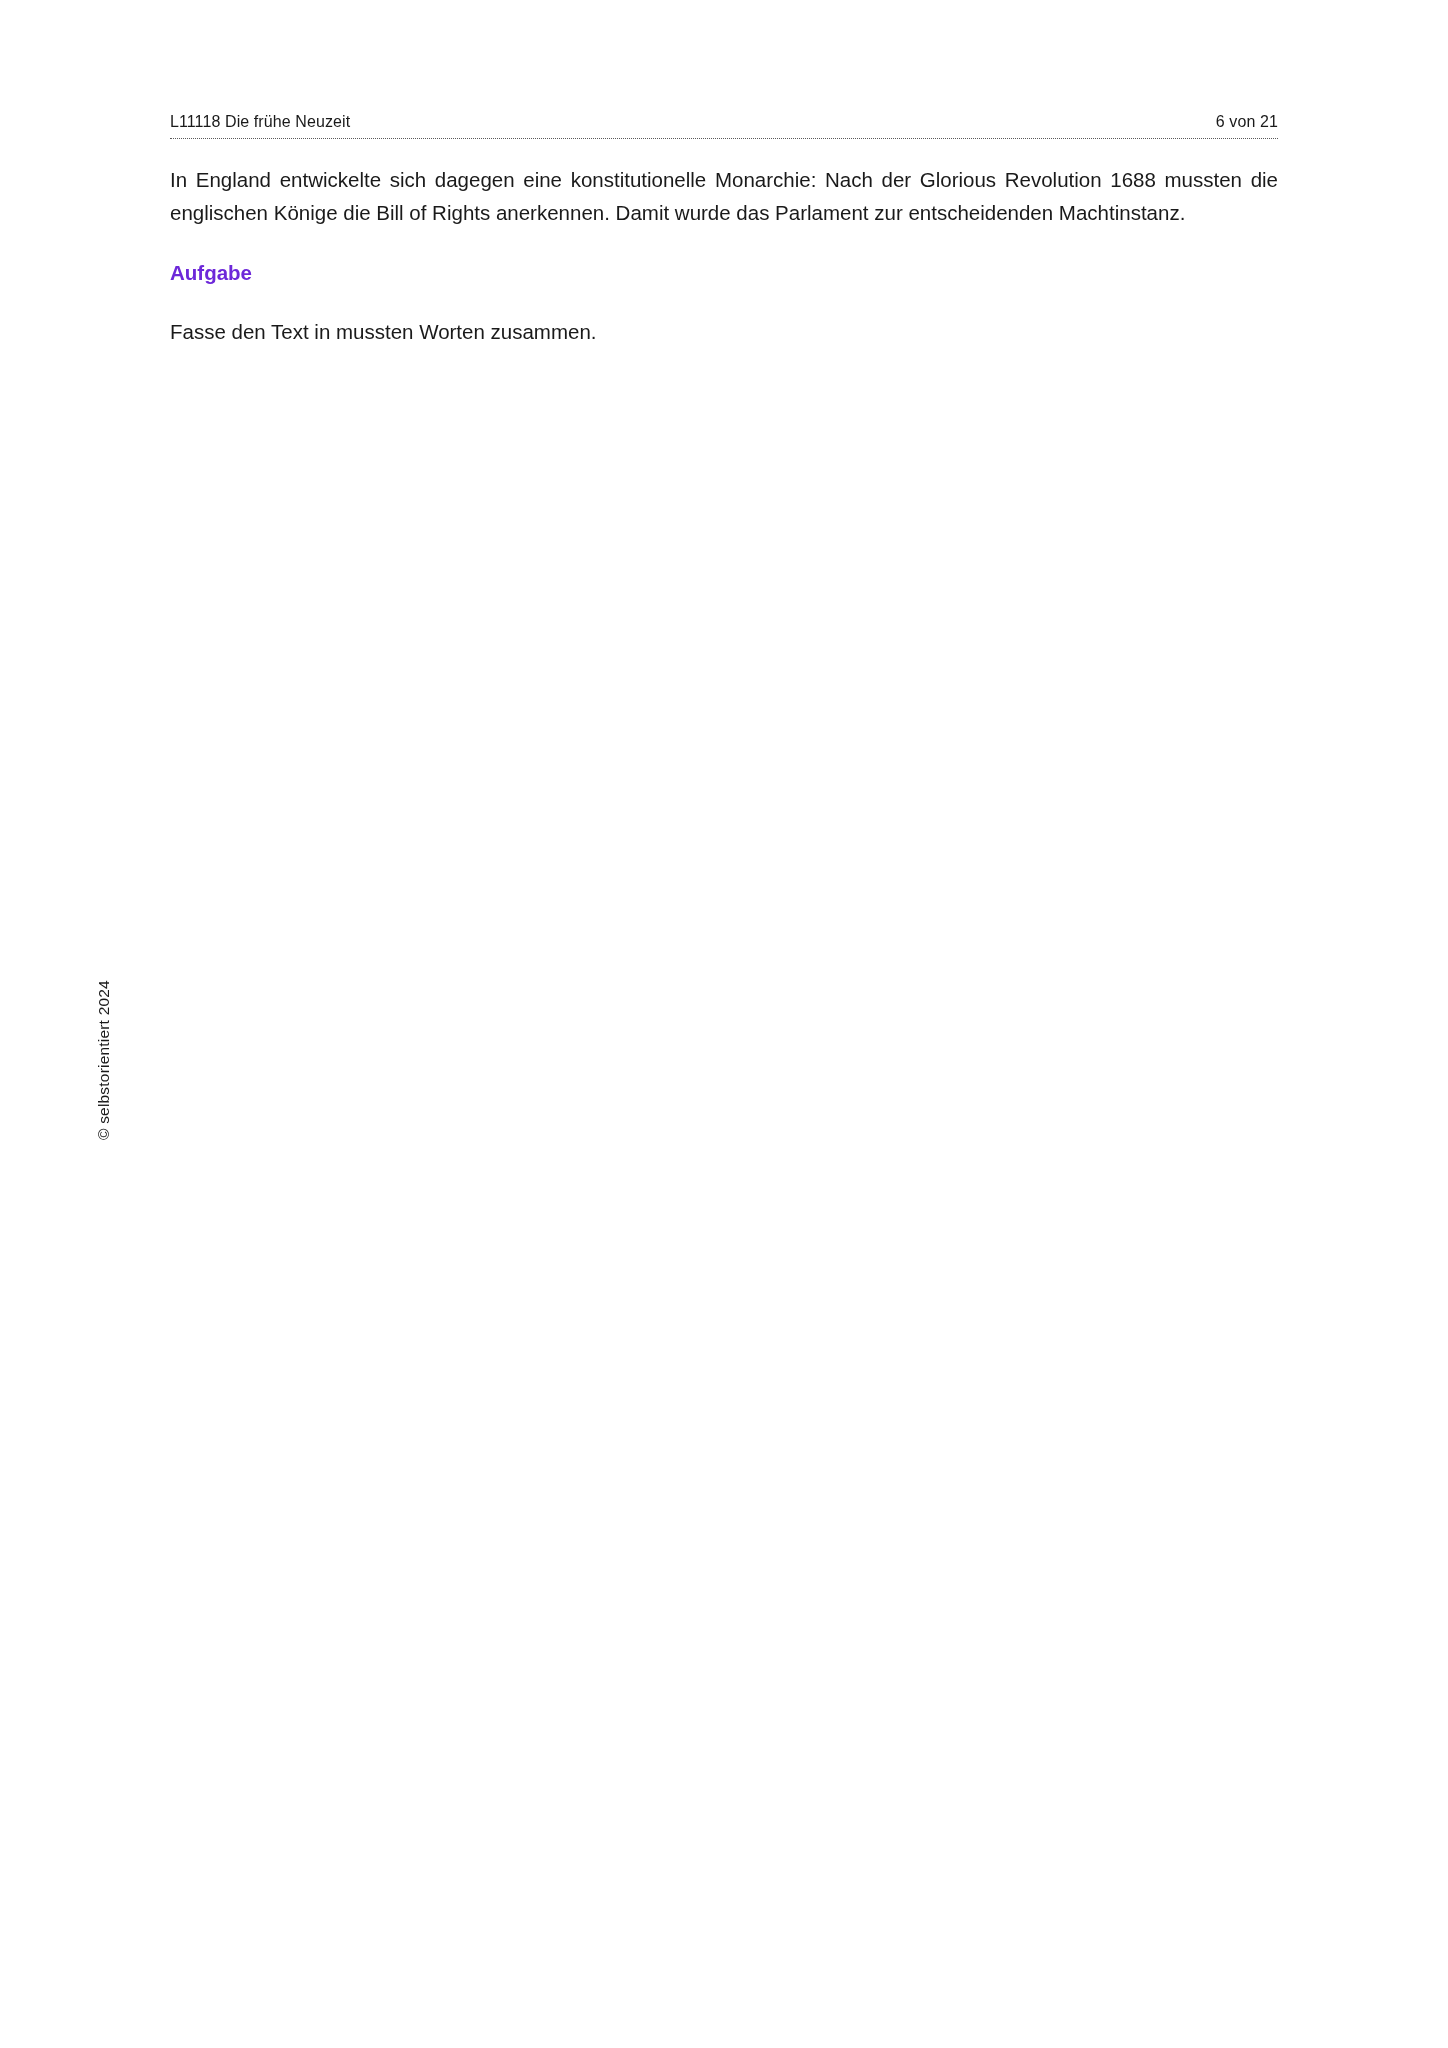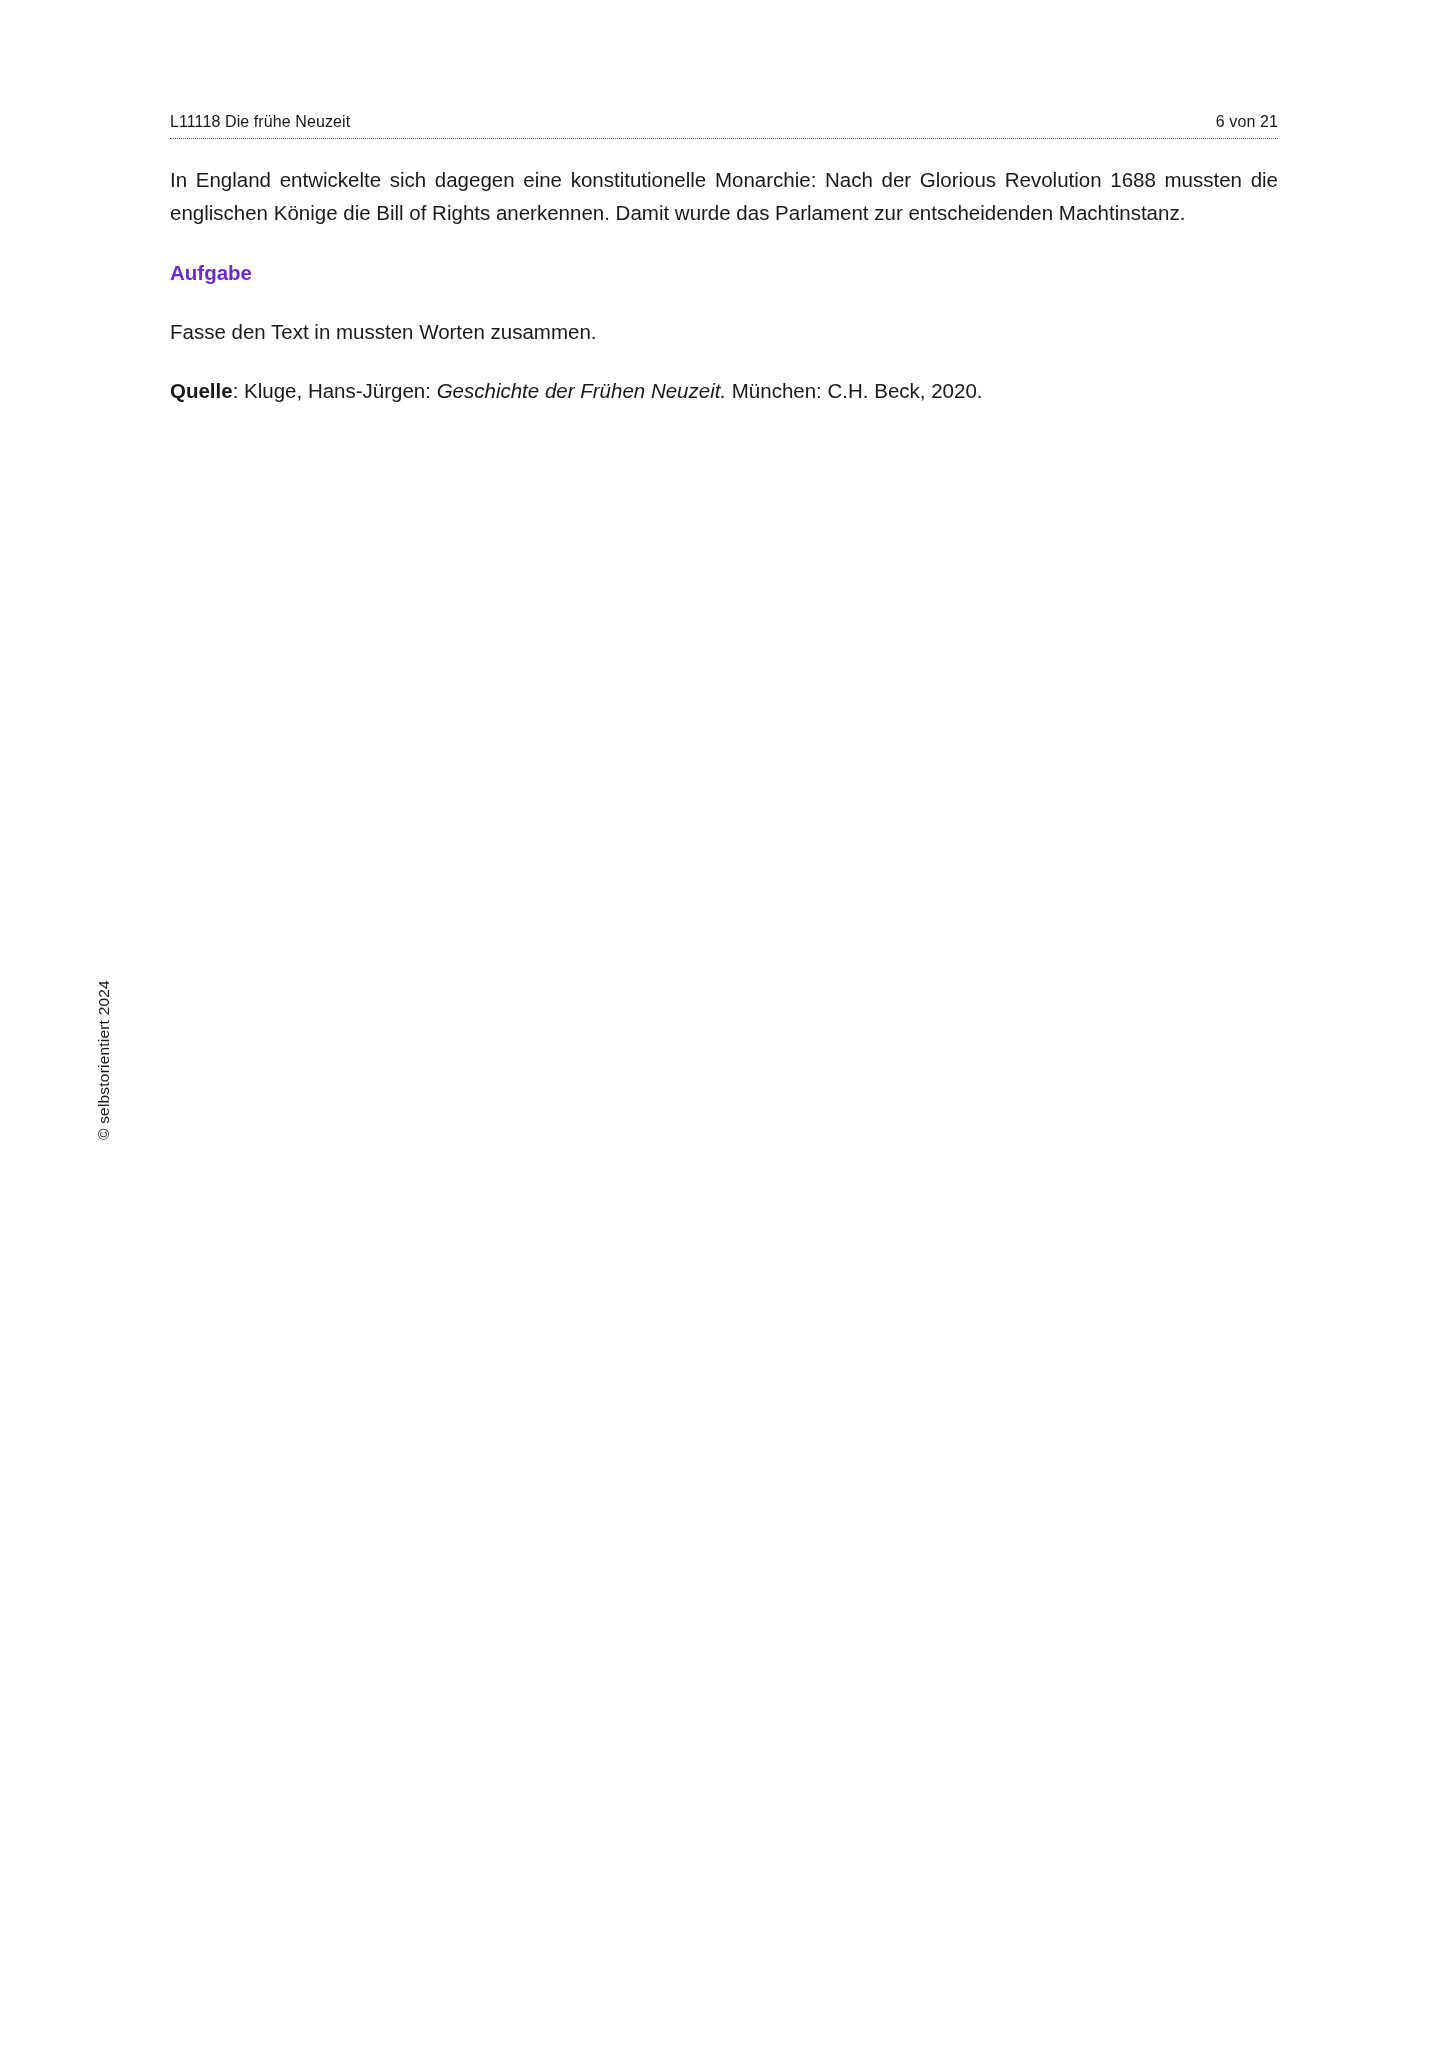--- a/index.html
+++ b/index.html
@@ -131,21 +131,18 @@
   <div class="header-rule"></div>
 
   <div class="content">
 
     <p class="para">In England entwickelte sich dagegen eine konstitutionelle Monarchie: Nach der Glorious Revolution 1688 mussten die englischen Könige die Bill of Rights anerkennen. Damit wurde das Parlament zur entscheidenden Machtinstanz.</p>
 
     <p class="heading">Aufgabe</p>
 
     <p class="plain">Fasse den Text in mussten Worten zusammen.</p>
 
-    <p class="source">
-      <b>Quelle</b><span>: </span><span>Kluge, Hans-Jürgen: </span><i>Geschichte der Frühen Neuzeit.</i><span> München: C.H. Beck, 2020.</span>
-    </p>
 
   </div>
 
   <div class="copyright">© selbstorientiert 2024</div>
 
 </div>
 
 </body></html>

